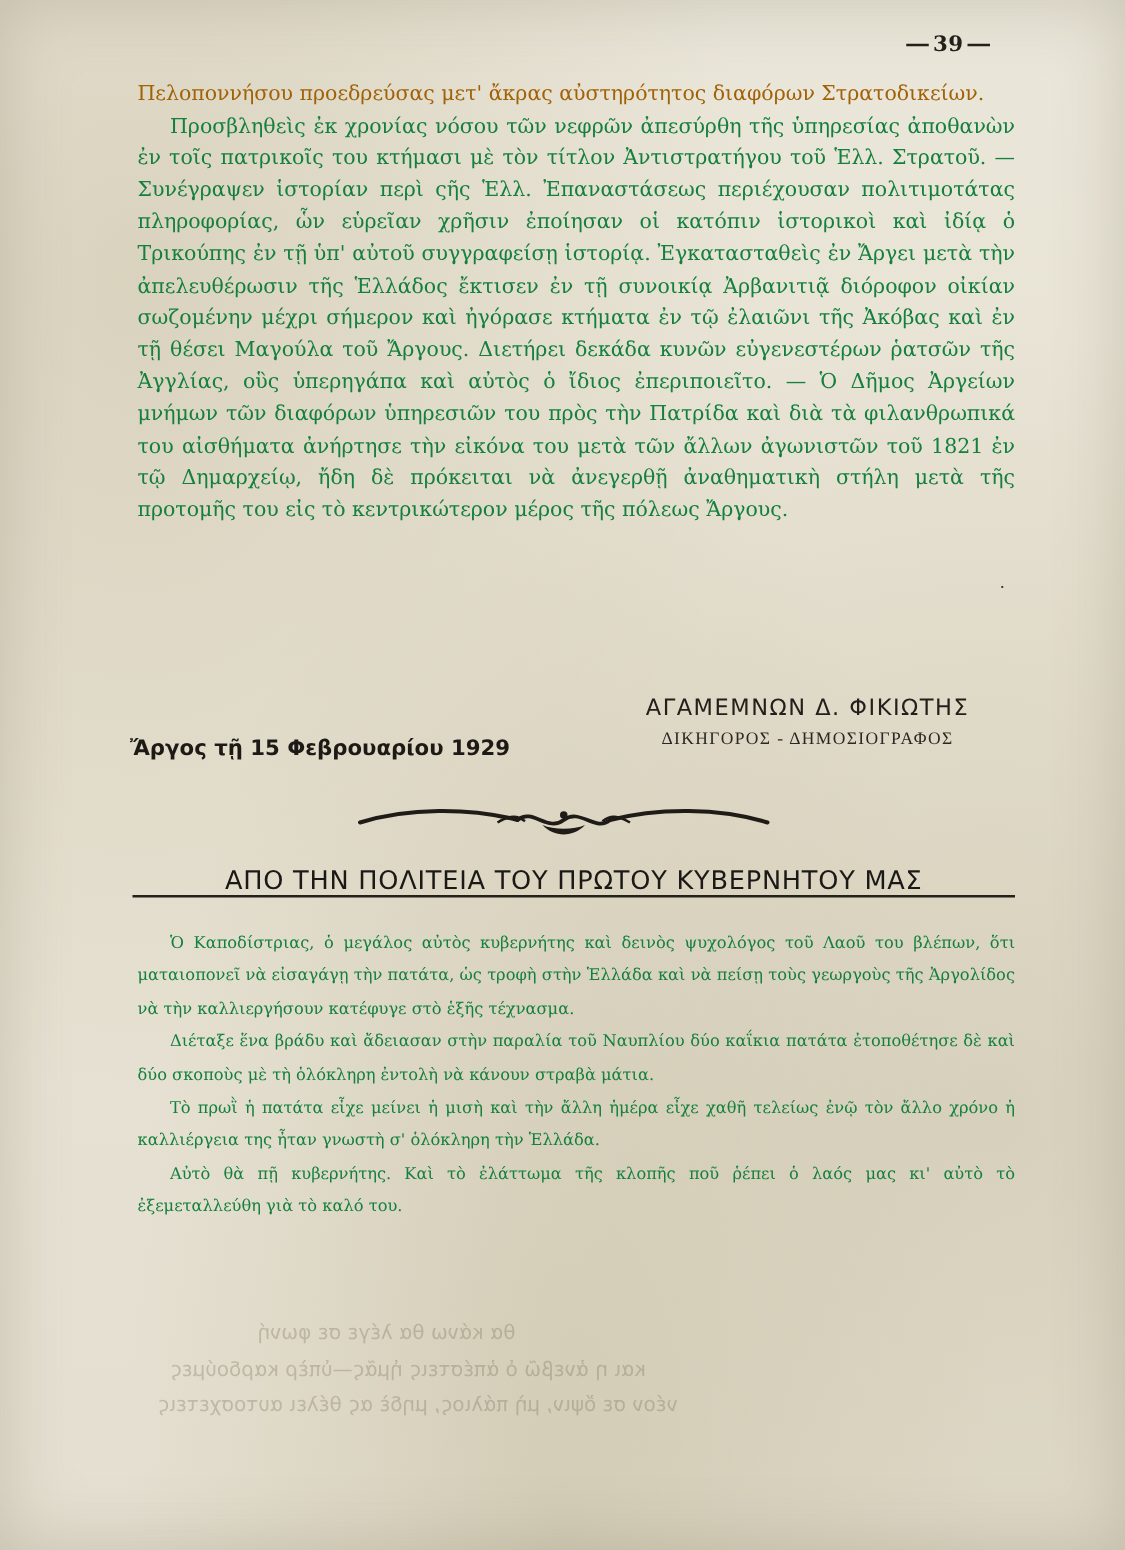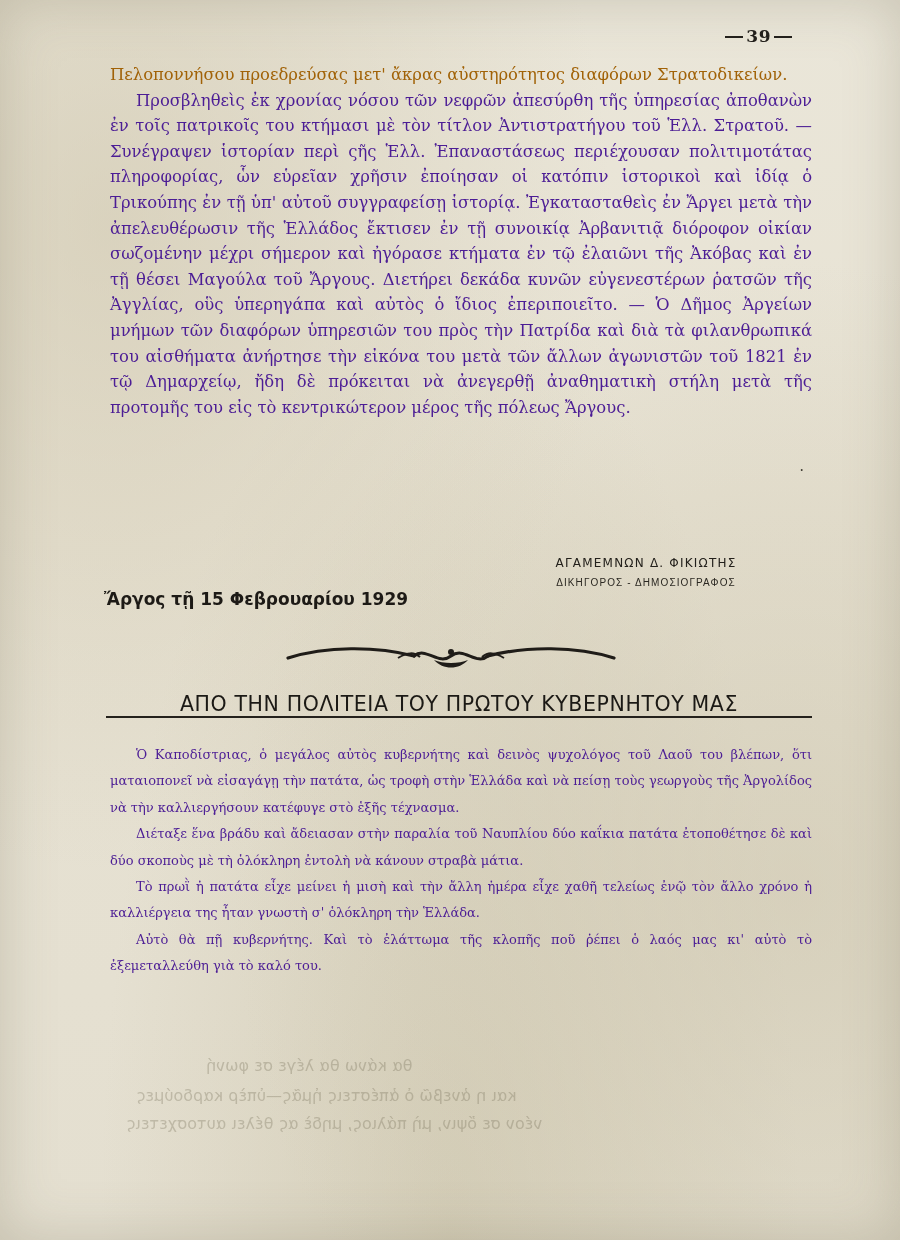--- a/index.html
+++ b/index.html
@@ -70,47 +70,47 @@
     pointer-events: none;
     user-select: none;
   }
 
   .para {
     margin: 0 0 0 0;
     font-family: "DejaVu Serif", serif;
     font-size: 16.4px;
     line-height: 25.6px;
     text-align: justify;
-    color: #4c1d95;
+    color: #15803d;
   }
   .sec1 {
     position: absolute;
     left: 14px;
     top: 62px;
     width: 702px;
   }
   .sec1 .para + .para { text-indent: 26px; }
   .sec1 .p1 { color: #a16207; }
 
   .signature {
     position: absolute;
     right: 16px;
     top: 556px;
     text-align: center;
     width: 300px;
   }
   .sig-name {
     font-family: "DejaVu Sans", sans-serif;
-    font-size: 12px;
+    font-size: 18px;
     letter-spacing: 1.2px;
     color: #23201b;
   }
   .sig-role {
-    font-family: Liberation Sans, sans-serif;
-    font-size: 10px;
+    font-family: Liberation Serif, serif;
+    font-size: 14px;
     letter-spacing: 1.1px;
     margin-top: 7px;
     color: #2b2822;
     text-align: center;
   }
   .dateline {
     position: absolute;
     left: 8px;
     top: 589px;
     font-family: "DejaVu Sans", sans-serif;

